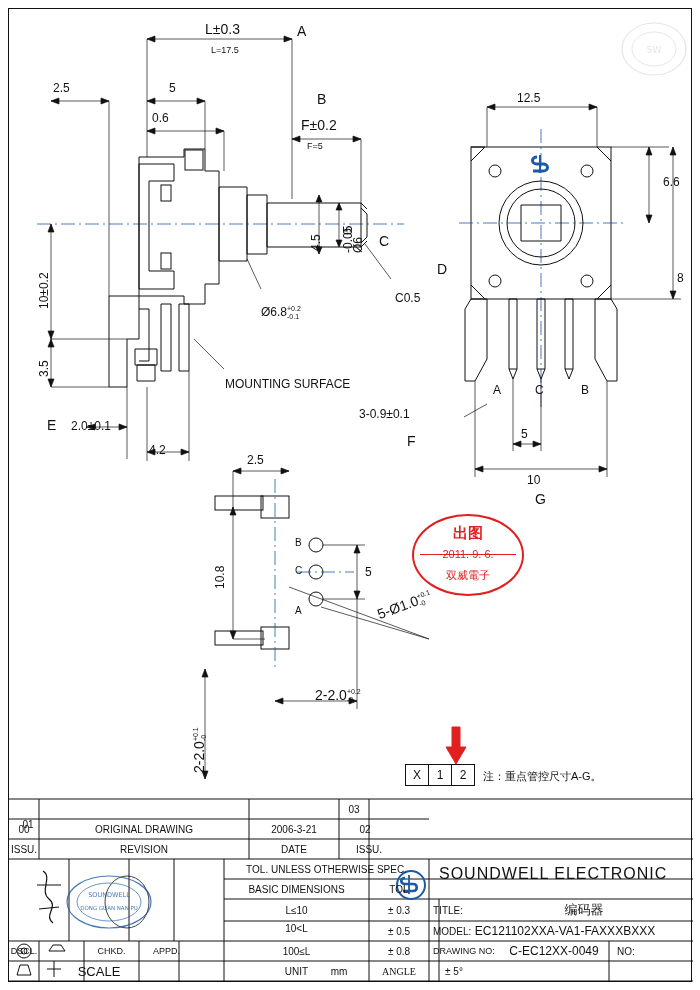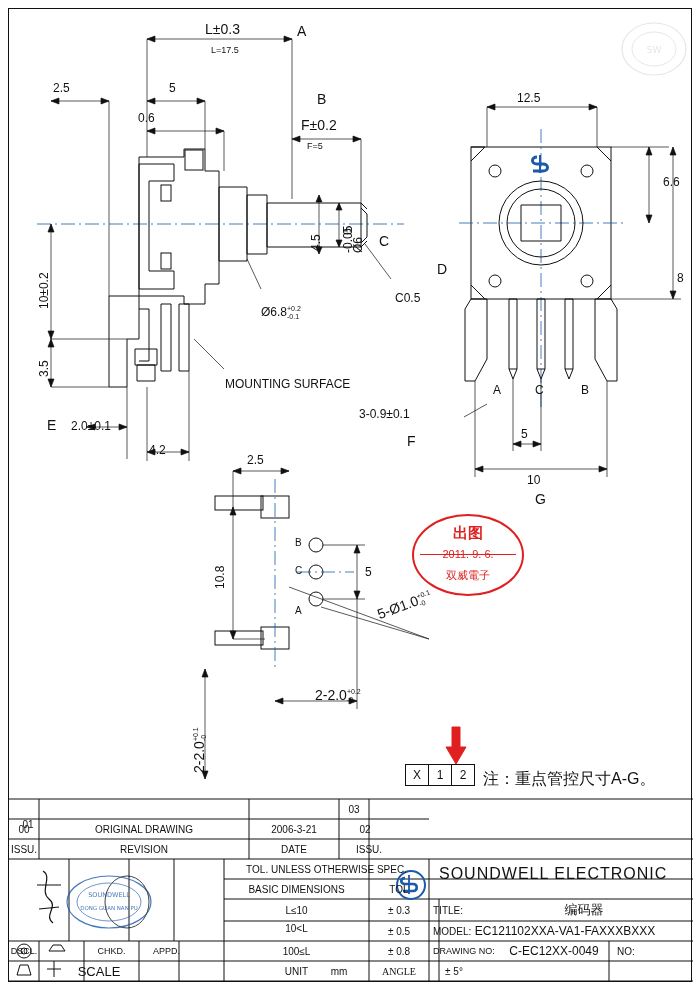--- a/index.html
+++ b/index.html
@@ -37,21 +37,21 @@
   .tb-cell{position:absolute;font-size:10px;display:flex;align-items:center;justify-content:center;text-align:center;white-space:nowrap;}
   .tb-cell.left{justify-content:flex-start;padding-left:4px;}
   .brand{
     position:absolute;font-size:16px;letter-spacing:1px;font-weight:normal;
     color:#111;
   }
   .stamp-red{
     position:absolute;border:2px solid #e02020;border-radius:50%;
     color:#e02020;
   }
-  .note-cn{position:absolute;font-size:16px;}
+  .note-cn{position:absolute;font-size:11px;}
   .xbox{position:absolute;border:1px solid #111;display:flex;}
   .xbox div{width:22px;height:20px;border-right:1px solid #111;display:flex;align-items:center;justify-content:center;font-size:12px;}
   .xbox div:last-child{border-right:none;}
   .wm{position:absolute;opacity:.35;}
 </style>
 </head>
 <body>
 
 <div class="sheet">
 
@@ -266,21 +266,21 @@
         <line x1="9" y1="0" x2="9" y2="18" stroke="#1a5aa8" stroke-width="2"></line>
       </g>
     </svg>
 
     <div class="lbl big" style="left:196px;top:12px;">L±0.3</div>
     <div class="lbl tiny" style="left:202px;top:36px;">L=17.5</div>
     <div class="lbl big" style="left:288px;top:14px;">A</div>
 
     <div class="lbl" style="left:44px;top:72px;">2.5</div>
     <div class="lbl" style="left:160px;top:72px;">5</div>
-    <div class="lbl" style="left:129px;top:102px;">0.6</div>
+    <div class="lbl" style="left:143px;top:102px;">0.6</div>
     <div class="lbl big" style="left:308px;top:82px;">B</div>
     <div class="lbl big" style="left:292px;top:108px;">F±0.2</div>
     <div class="lbl tiny" style="left:298px;top:132px;">F=5</div>
 
     <div class="lbl big" style="left:370px;top:224px;">C</div>
     <div class="lbl big" style="left:428px;top:252px;">D</div>
 
     <div class="lbl" style="left:292px;top:196px;">
       <span class="rot90" style="position:absolute;left:8px;top:46px;">4.5</span>
     </div>

